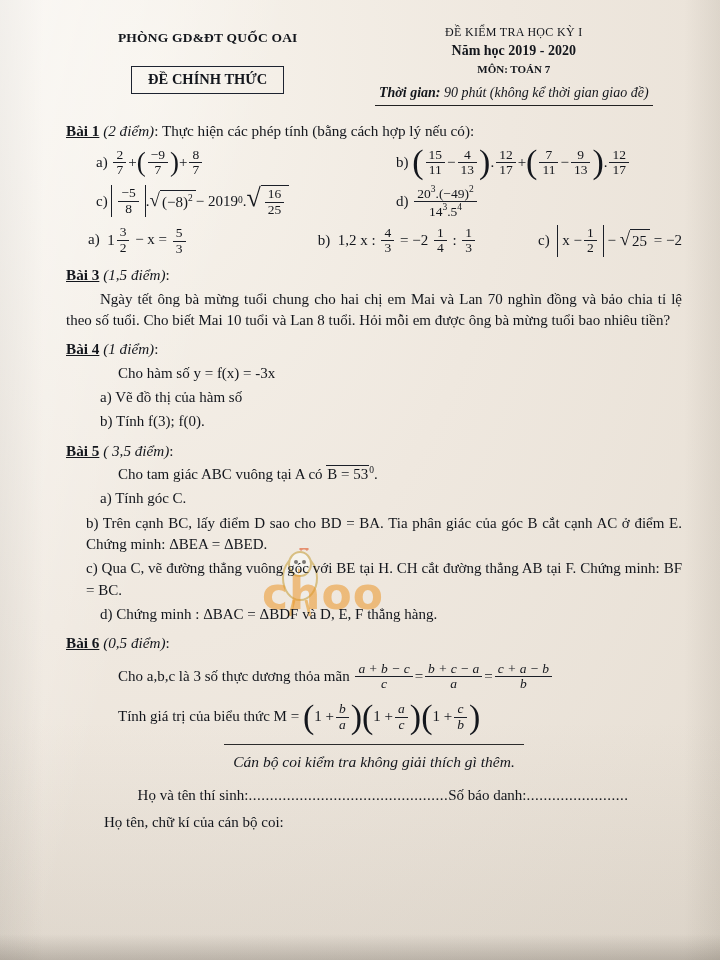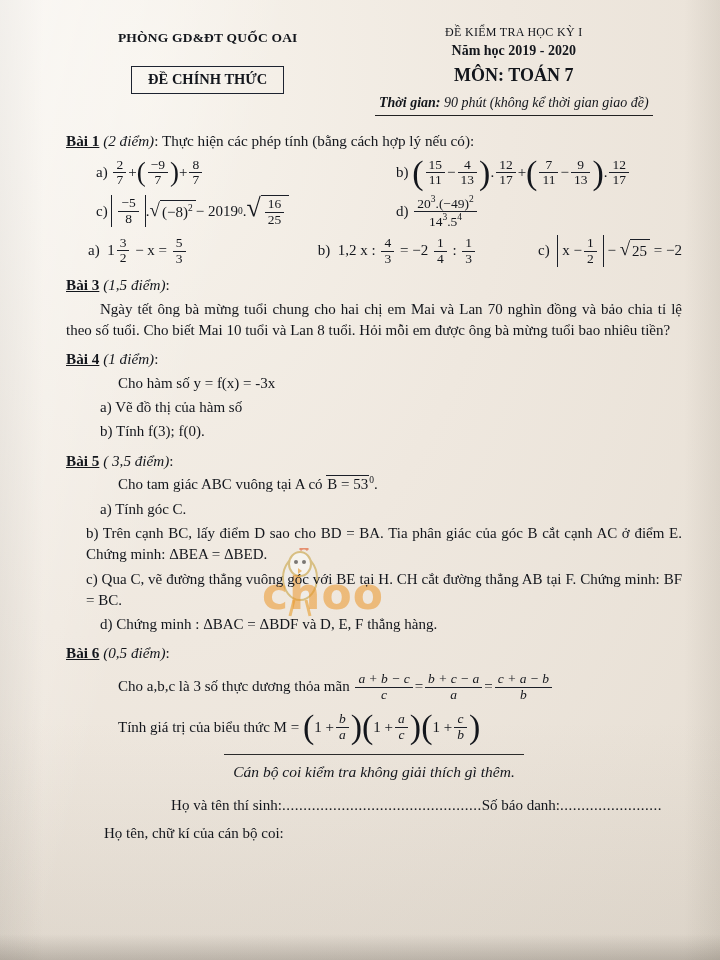--- a/index.html
+++ b/index.html
@@ -74,21 +74,21 @@
     font-weight: normal;
     font-size: 12px;
     letter-spacing: .3px;
   }
   .exam-year {
     font-weight: bold;
     font-size: 14px;
   }
   .exam-subject {
     font-weight: bold;
-    font-size: 18px;
+    font-size: 11px;
   }
   .time-line {
     margin-top: 5px;
     font-style: italic;
     font-size: 14px;
     border-bottom: 1.3px solid #222;
     display: inline-block;
     padding: 0 4px 2px 4px;
     white-space: nowrap;
   }
@@ -193,21 +193,21 @@
     text-align: center;
     font-style: italic;
     font-size: 15.5px;
     margin-top: 4px;
   }
   .footer {
     margin-top: 12px;
     padding-left: 38px;
     font-size: 15px;
     display: flex;
-    justify-content: flex-end;
+    justify-content: center;
     padding-right: 20px;
   }
   .footer2 {
     margin-top: 6px;
     padding-left: 38px;
     font-size: 15px;
   }
   .dots { letter-spacing: .5px; }
 
   

